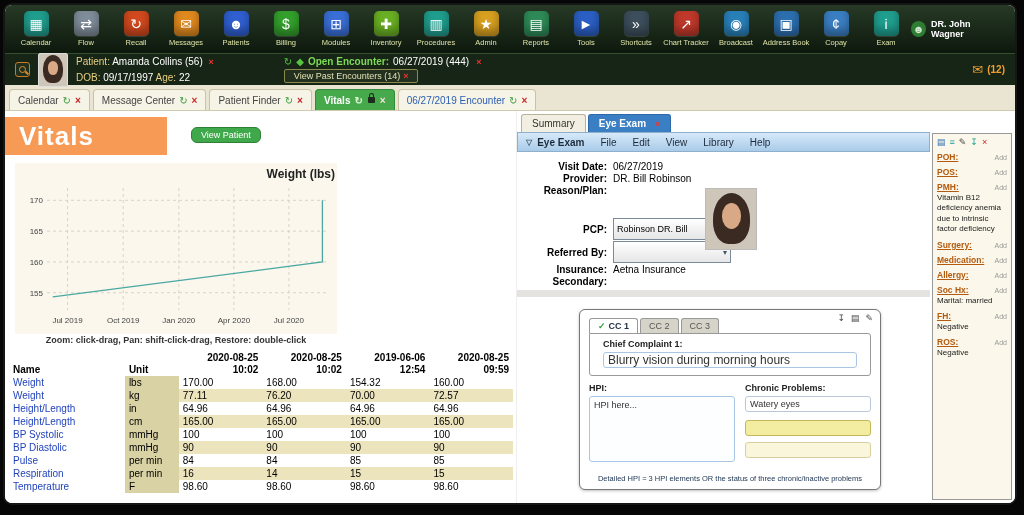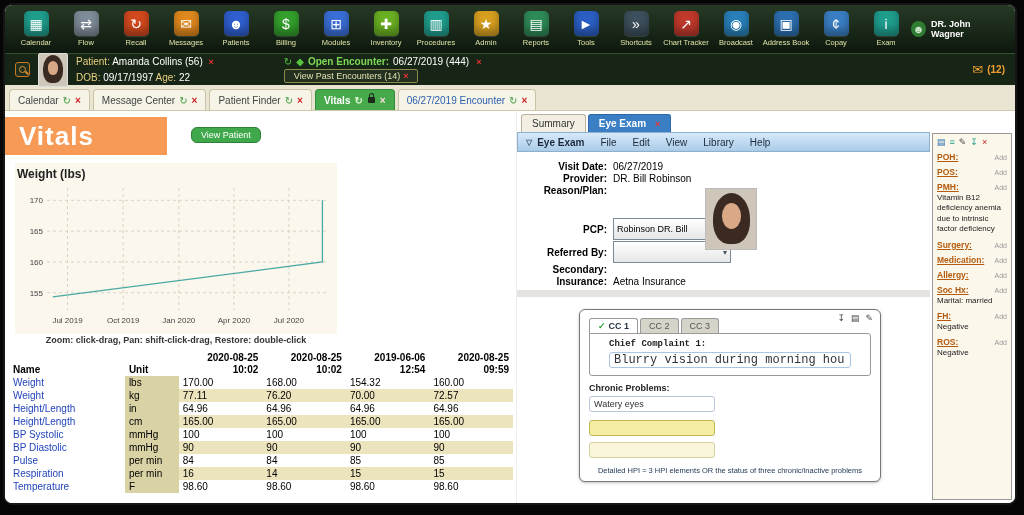--- a/index.html
+++ b/index.html
@@ -59,21 +59,21 @@
                   border-bottom:none; border-radius:3px 3px 0 0; }
 
   
   .main { flex:1; display:flex; background:#fff; overflow:hidden; }
   .left-col { width:512px; flex:none; position:relative; overflow:hidden; border-right:1px solid #eee; }
   .vitals-banner { width:162px; height:38px; background:#f79a56; color:#fff; font-size:26px; font-weight:bold;
                    display:flex; align-items:center; padding-left:14px; margin-top:6px; letter-spacing:1px; }
   .view-patient-btn { position:absolute; left:186px; top:16px; background:#3fa84a; color:#fff; border:1px solid #2e8038;
                       font-size:9px; padding:2px 9px; border-radius:6px; cursor:pointer; font-family:inherit; }
   .chart-panel { margin:8px 0 0 10px; width:322px; background:#fbf7ec; padding:4px 2px 2px; }
-  .chart-title { text-align:left; font-weight:bold; font-size:12px; color:#222; margin-bottom:1px; }
+  .chart-title { text-align:right; font-weight:bold; font-size:12px; color:#222; margin-bottom:1px; }
   .zoom-hint { font-size:9px; color:#333; text-align:center; width:322px; margin-left:10px; margin-top:1px;font-weight:bold; }
   .vitals-table { margin:6px 0 0 4px; width:504px; border-collapse:collapse; font-size:10px; }
   .vitals-table th { font-weight:bold; padding:1px 4px; line-height:1.15; vertical-align:bottom; text-align:left; }
   .vitals-table th.th-val { width:62px; text-align:right; }
   .vitals-table td { padding:1px 4px; }
   td.name { color:#2244bb; cursor:pointer; width:86px; }
   td.unit { background:#d9d2a4; width:40px; }
   td.val  { text-align:left; }
   .vitals-table tr:nth-child(even) td.val { background:#ece4bd; }
 
@@ -102,21 +102,21 @@
   .gray-divider { height:7px; background:#e4e3df; flex:none; }
   .hpi-card { border:1px solid #777; border-radius:6px; width:302px; margin:12px 0 0 62px; padding:4px 9px 6px;
               position:relative; background:#fff; box-shadow:0 1px 3px rgba(0,0,0,.25); }
   .hpi-icons { position:absolute; top:3px; right:7px; display:flex; gap:6px; font-size:9px; color:#444; }
   .hpi-icons span { cursor:pointer; }
   .cc-tabs { display:flex; gap:2px; margin-top:4px; }
   .cc-tab { font-size:9px; padding:2px 8px; border:1px solid #999; border-bottom:none; border-radius:3px 3px 0 0;
             background:#d6d4c8; color:#555; cursor:pointer; display:flex; gap:3px; align-items:center; }
   .cc-tab.active { background:#fff; color:#234; font-weight:bold; }
   .cc-check { color:#2e9e3a; font-size:9px; }
-  .cc-box { border:1px solid #999; border-radius:0 3px 3px 3px; padding:5px 19px 7px;font-family:Liberation Mono, monospace; }
+  .cc-box { border:1px solid #999; border-radius:0 3px 3px 3px; padding:5px 13px 7px; }
   .small-label { font-size:9px; font-weight:bold; color:#222; }
   .cc-input { margin-top:3px; width:100%; border:1px solid #a9c7e4; border-radius:3px; font-size:12px; padding:2px 4px;
               height:16px; font-family:inherit; color:#333; }
   .hpi-row { display:flex; margin-top:7px; gap:10px; }
   .hpi-left { flex:1; }
   .hpi-textarea { margin-top:3px; width:100%; height:66px; border:1px solid #a9c7e4; border-radius:3px; font-size:9px;
                   padding:3px 4px; resize:none; font-family:inherit; color:#333; background:#fdfeff; }
   .hpi-right { width:126px; flex:none; }
   .ch-input { display:block; width:100%; border-radius:3px; font-size:9px; padding:2px 4px; height:16px;
               margin-top:3px; font-family:inherit; color:#333; border:1px solid #b8c8d8; }
@@ -449,26 +449,26 @@
               </span>
             </div>
             <div class="form-row">
               <span class="form-label">Referred By:</span>
               <span class="fake-select">
                 <span></span>
                 <span class="arrow">▾</span>
               </span>
             </div>
             <div class="form-row">
+              <span class="form-label">Insurance:</span>
+              <span>Aetna Insurance</span>
+            </div>
+            <div class="form-row">
               <span class="form-label">Secondary:</span>
               <span></span>
-            </div>
-            <div class="form-row">
-              <span class="form-label">Insurance:</span>
-              <span>Aetna Insurance</span>
             </div>
             <span class="form-photo avatar"></span>
           </div>
           <div class="gray-divider"></div>
 
           <div class="hpi-card">
             <div class="hpi-icons">
               <span>↧</span>
               <span>▤</span>
               <span>✎</span>
@@ -483,20 +483,24 @@
                 </div>
                 <div class="cc-tab">
                   <span>CC 3</span>
                 </div>
               </div>
             <div class="cc-box">
               <div class="small-label">Chief Complaint 1:</div>
               <input type="text" class="cc-input" value="Blurry vision during morning hours" style="">
             </div>
             <div class="hpi-row">
+              <div class="hpi-left">
+                <div class="small-label">HPI:</div>
+                <textarea class="hpi-textarea" style="">HPI here...</textarea>
+              </div>
               <div class="hpi-right">
                 <div class="small-label">Chronic Problems:</div>
                 <div>
                     <input class="ch-input ch-normal" type="text" value="Watery eyes" style="">
                     <input class="ch-input ch-yellow" type="text" style="">
                     <input class="ch-input ch-cream" type="text" style="">
                   </div>
               </div>
             </div>
             <div class="hpi-footer">Detailed HPI = 3 HPI elements OR the status of three chronic/inactive problems</div>

